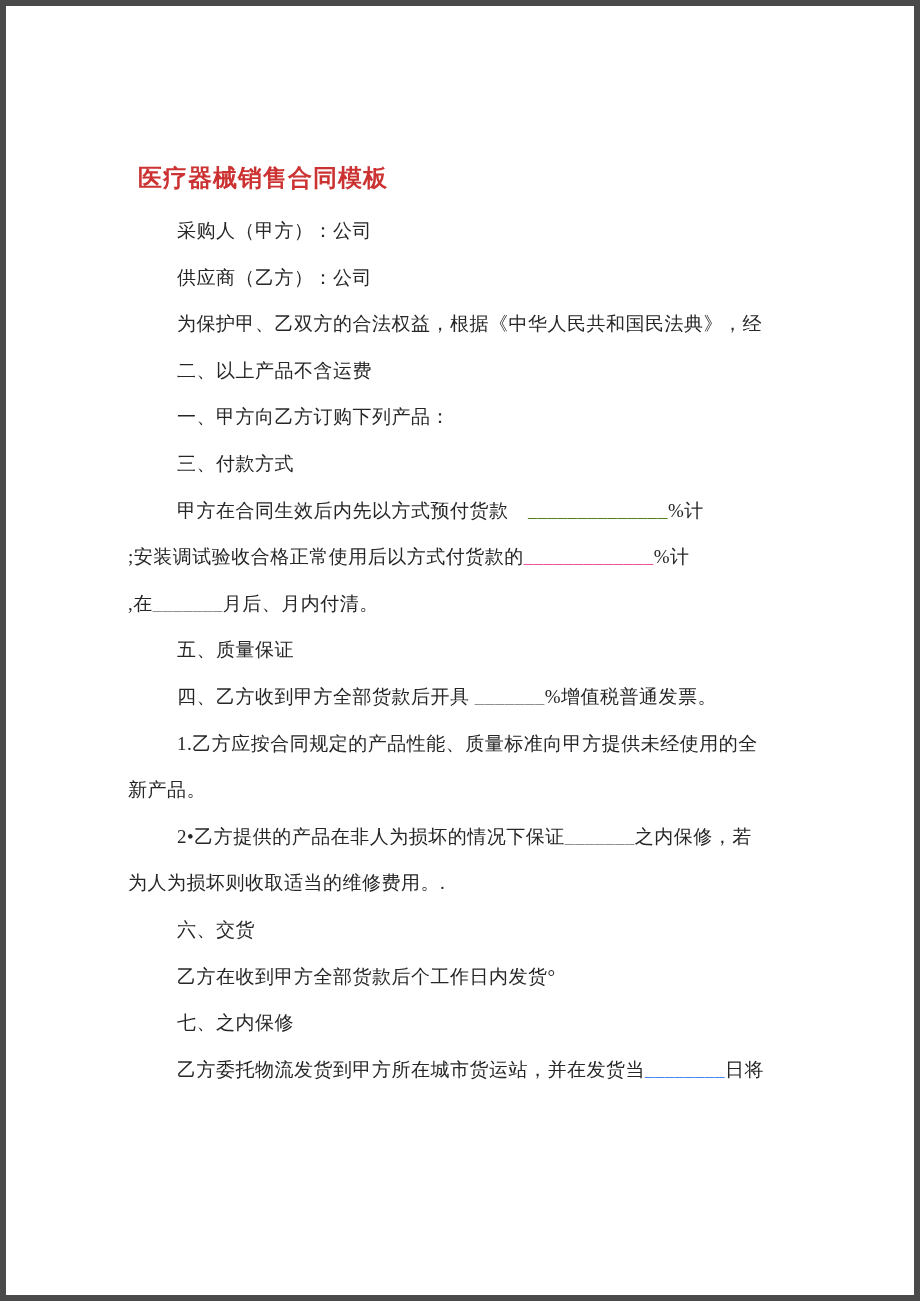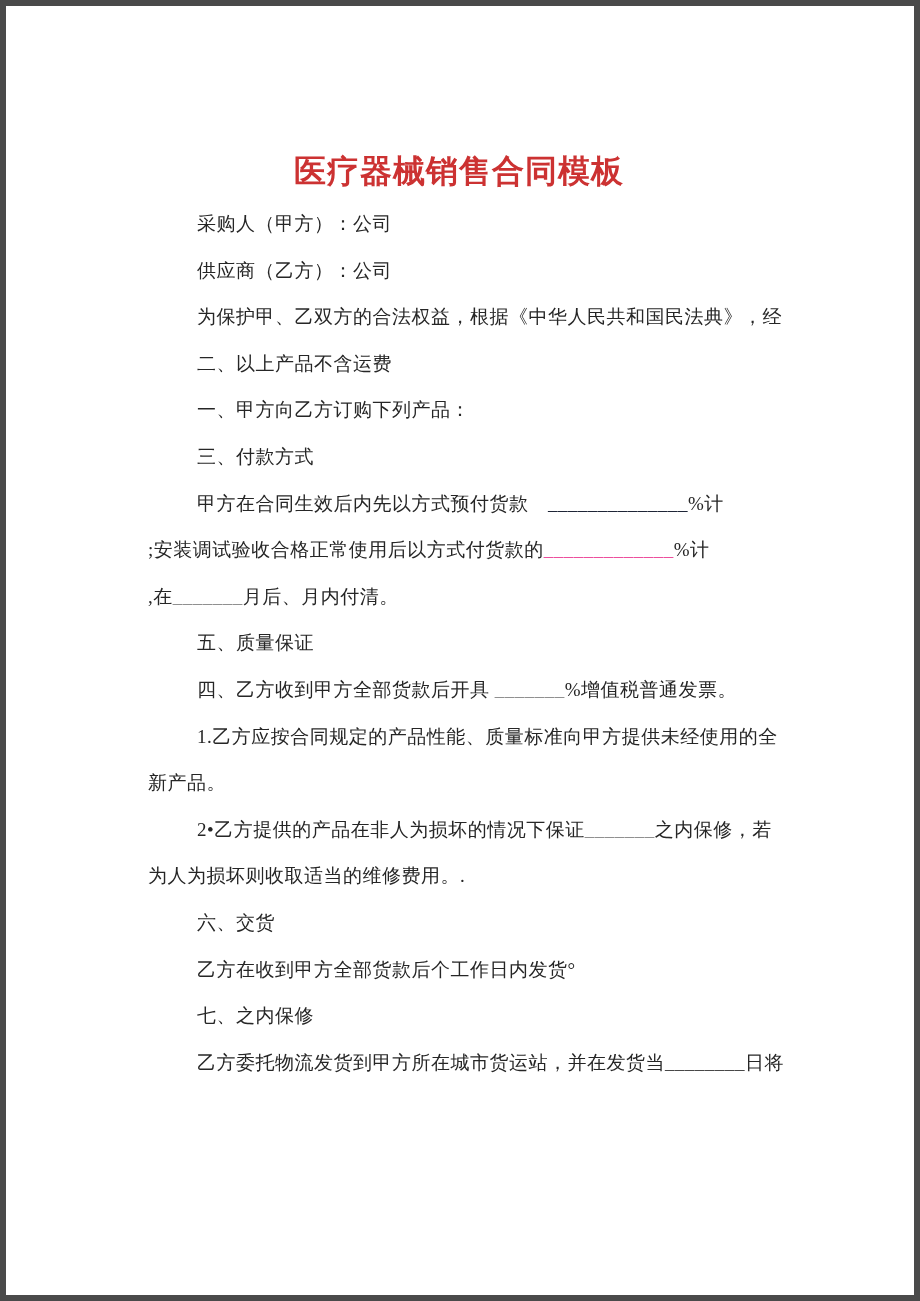--- a/index.html
+++ b/index.html
@@ -18,61 +18,59 @@
     border: 6px solid #4a4a4a;
     pointer-events: none;
   }
   .page {
     box-sizing: border-box;
     width: 920px;
     height: 1301px;
     padding: 152px 130px 0 128px;
   }
   .title {
-    margin: 3px;
-    text-align: center;
-    font-size: 32px;
+    margin: 10px;
+    font-size: 24px;
     font-weight: 700;
     letter-spacing: 1px;
     line-height: 32px;
     color: #cc3232;
   }
   .doc-body { margin-top: 14px; }
   .line {
     font-size: 19px;
     line-height: 46.6px;
     letter-spacing: 0.5px;
     white-space: pre;
     color: #262626;
-    margin-left: 20px;
   }
   .line.indent { padding-left: 49px; }
   .blank { color: #8c8c8c; }
 </style>
 </head>
 <body>
 
 <div class="frame" style="border-color: rgb(74, 74, 74);"></div>
 
 <div class="page">
   <h1 class="title" style="color: rgb(204, 50, 50);">医疗器械销售合同模板</h1>
   <div class="doc-body">
       <div class="line indent">采购人（甲方）：公司</div>
       <div class="line indent">供应商（乙方）：公司</div>
       <div class="line indent">为保护甲、乙双方的合法权益，根据《中华人民共和国民法典》，经</div>
       <div class="line indent">二、以上产品不含运费</div>
       <div class="line indent">一、甲方向乙方订购下列产品：</div>
       <div class="line indent">三、付款方式</div>
-      <div class="line indent">甲方在合同生效后内先以方式预付货款　<span class="blank" style="color: #0f172a;">______________</span>%计</div>
+      <div class="line indent">甲方在合同生效后内先以方式预付货款　<span class="blank" style="color: #4d7c0f;">______________</span>%计</div>
       <div class="line">;安装调试验收合格正常使用后以方式付货款的<span class="blank" style="color: #ec4899;">_____________</span>%计</div>
       <div class="line">,在<span class="blank" style="color: rgb(140, 140, 140);">_______</span>月后、月内付清。</div>
       <div class="line indent">五、质量保证</div>
       <div class="line indent">四、乙方收到甲方全部货款后开具 <span class="blank" style="color: rgb(140, 140, 140);">_______</span>%增值税普通发票。</div>
       <div class="line indent">1.乙方应按合同规定的产品性能、质量标准向甲方提供未经使用的全</div>
       <div class="line">新产品。</div>
       <div class="line indent">2•乙方提供的产品在非人为损坏的情况下保证<span class="blank" style="color: rgb(140, 140, 140);">_______</span>之内保修，若</div>
       <div class="line">为人为损坏则收取适当的维修费用。.</div>
       <div class="line indent">六、交货</div>
       <div class="line indent">乙方在收到甲方全部货款后个工作日内发货°</div>
       <div class="line indent">七、之内保修</div>
-      <div class="line indent">乙方委托物流发货到甲方所在城市货运站，并在发货当<span class="blank" style="color: #404040;">________</span>日将</div>
+      <div class="line indent">乙方委托物流发货到甲方所在城市货运站，并在发货当<span class="blank" style="color: #3b82f6;">________</span>日将</div>
     </div>
 </div>
 
 </body></html>

